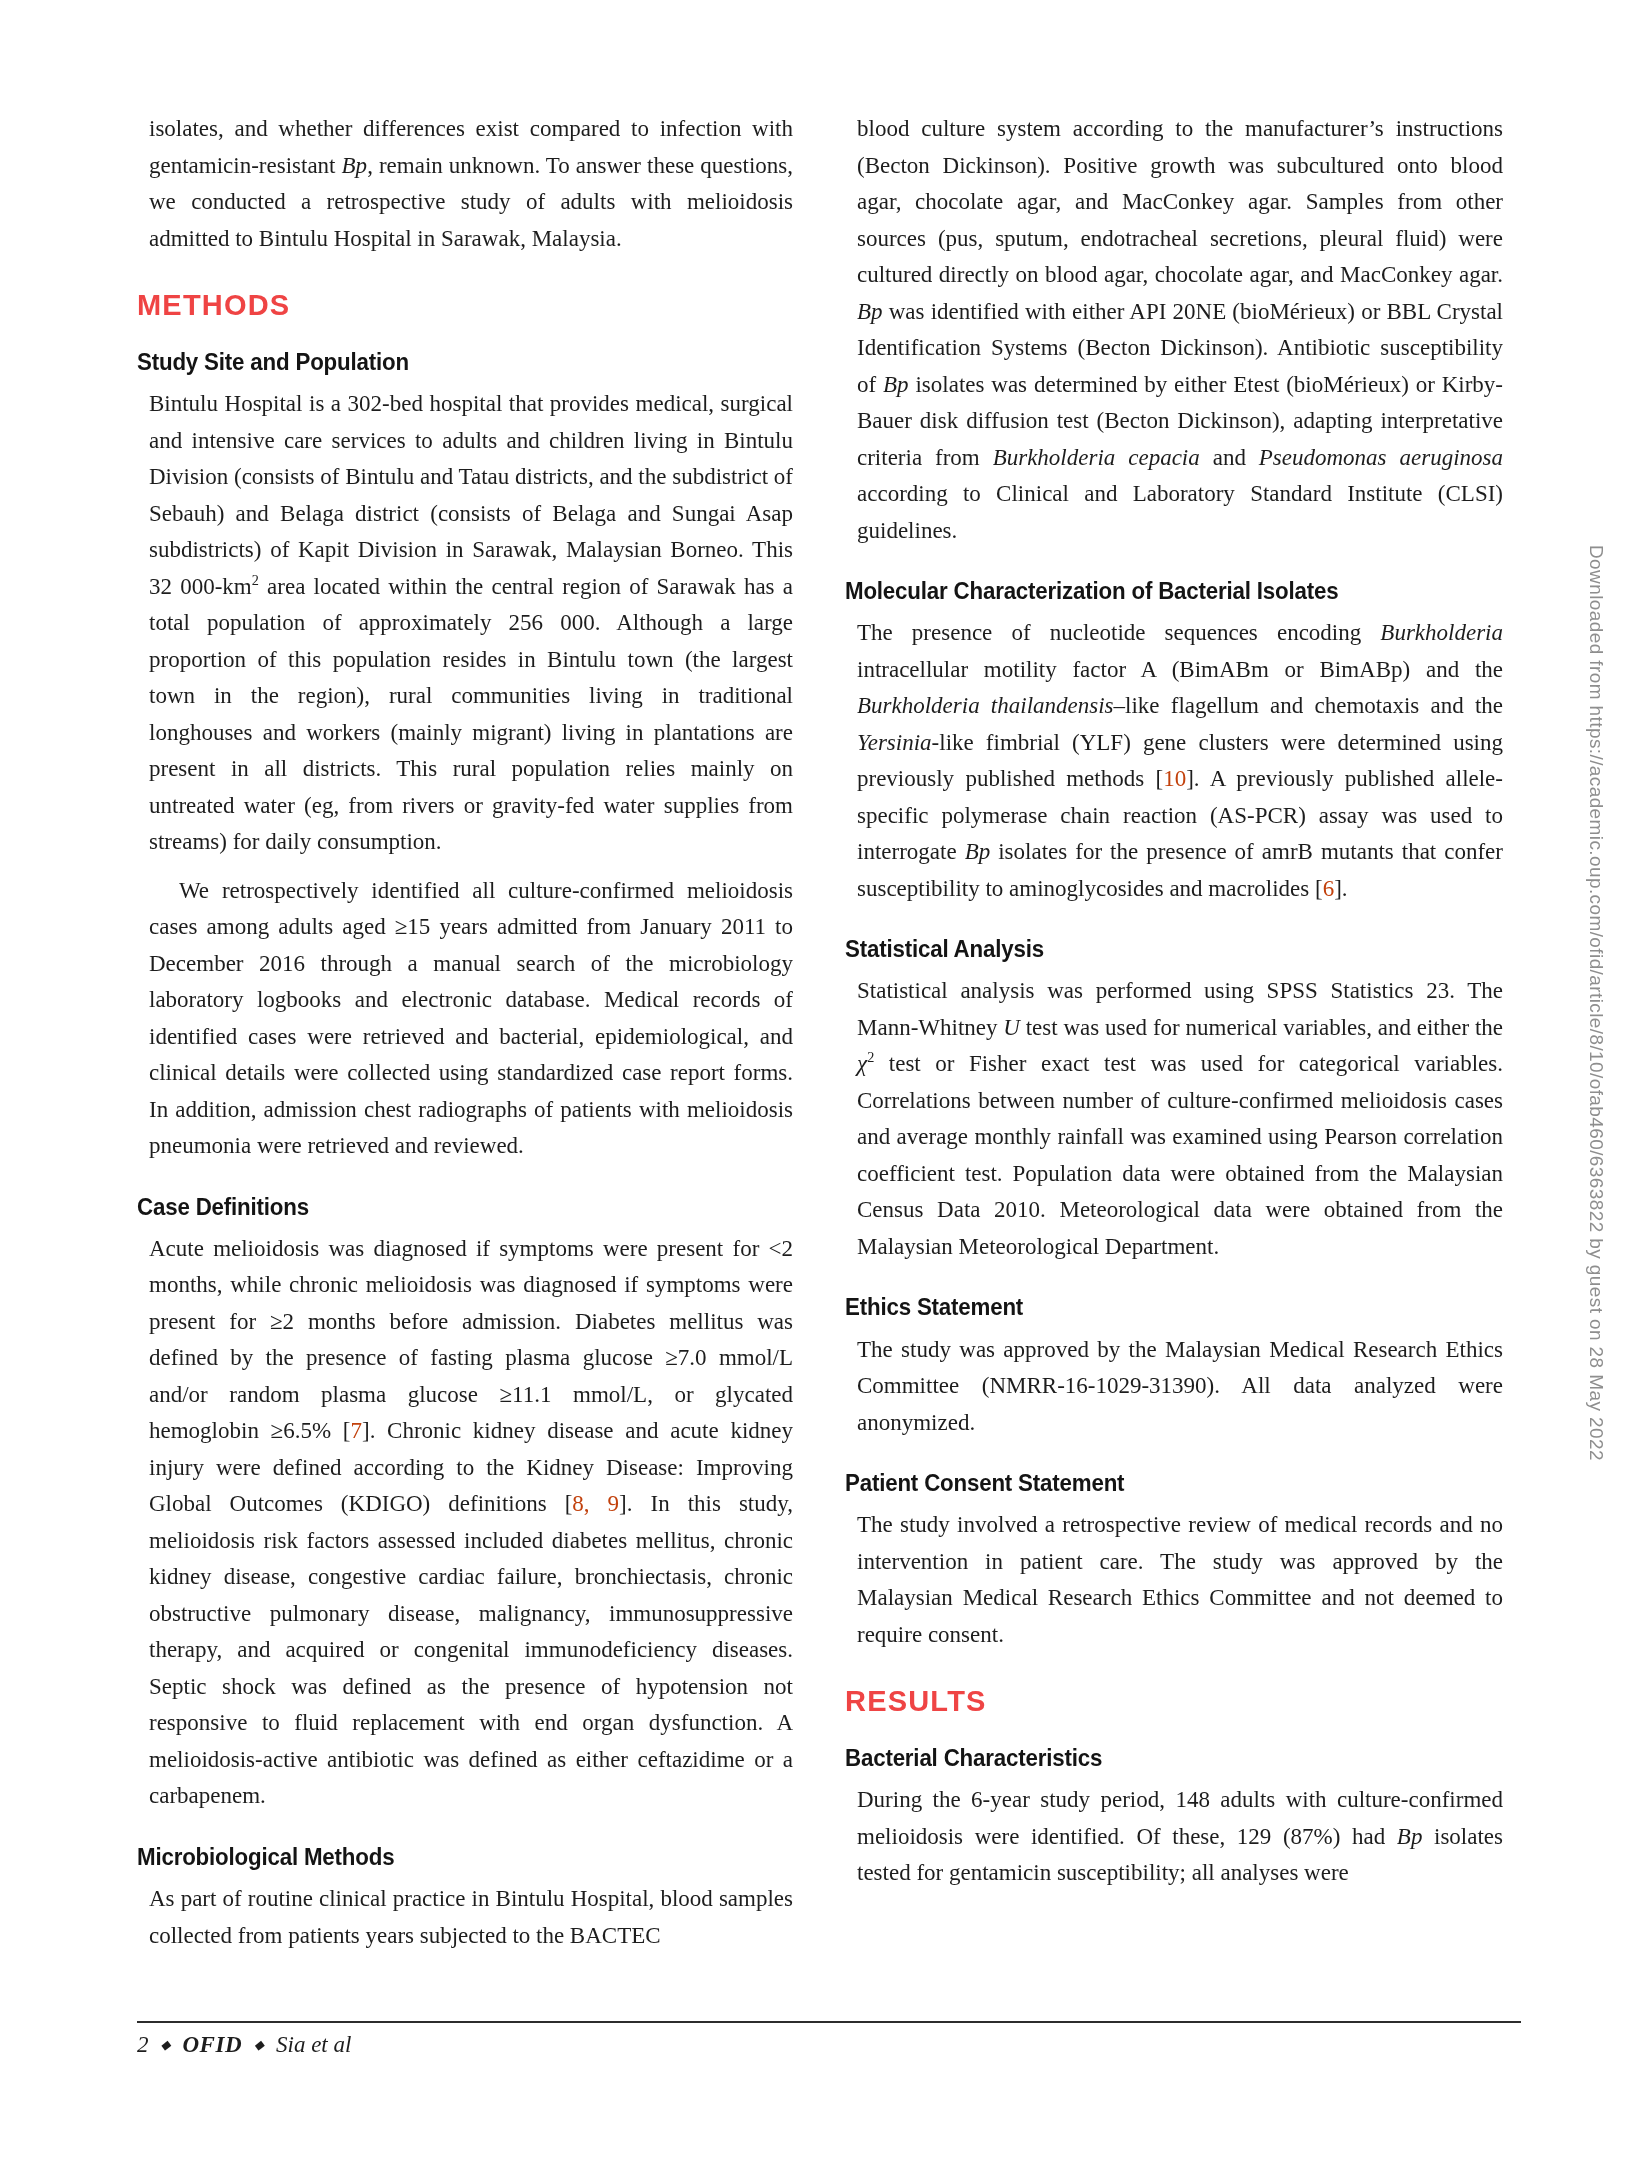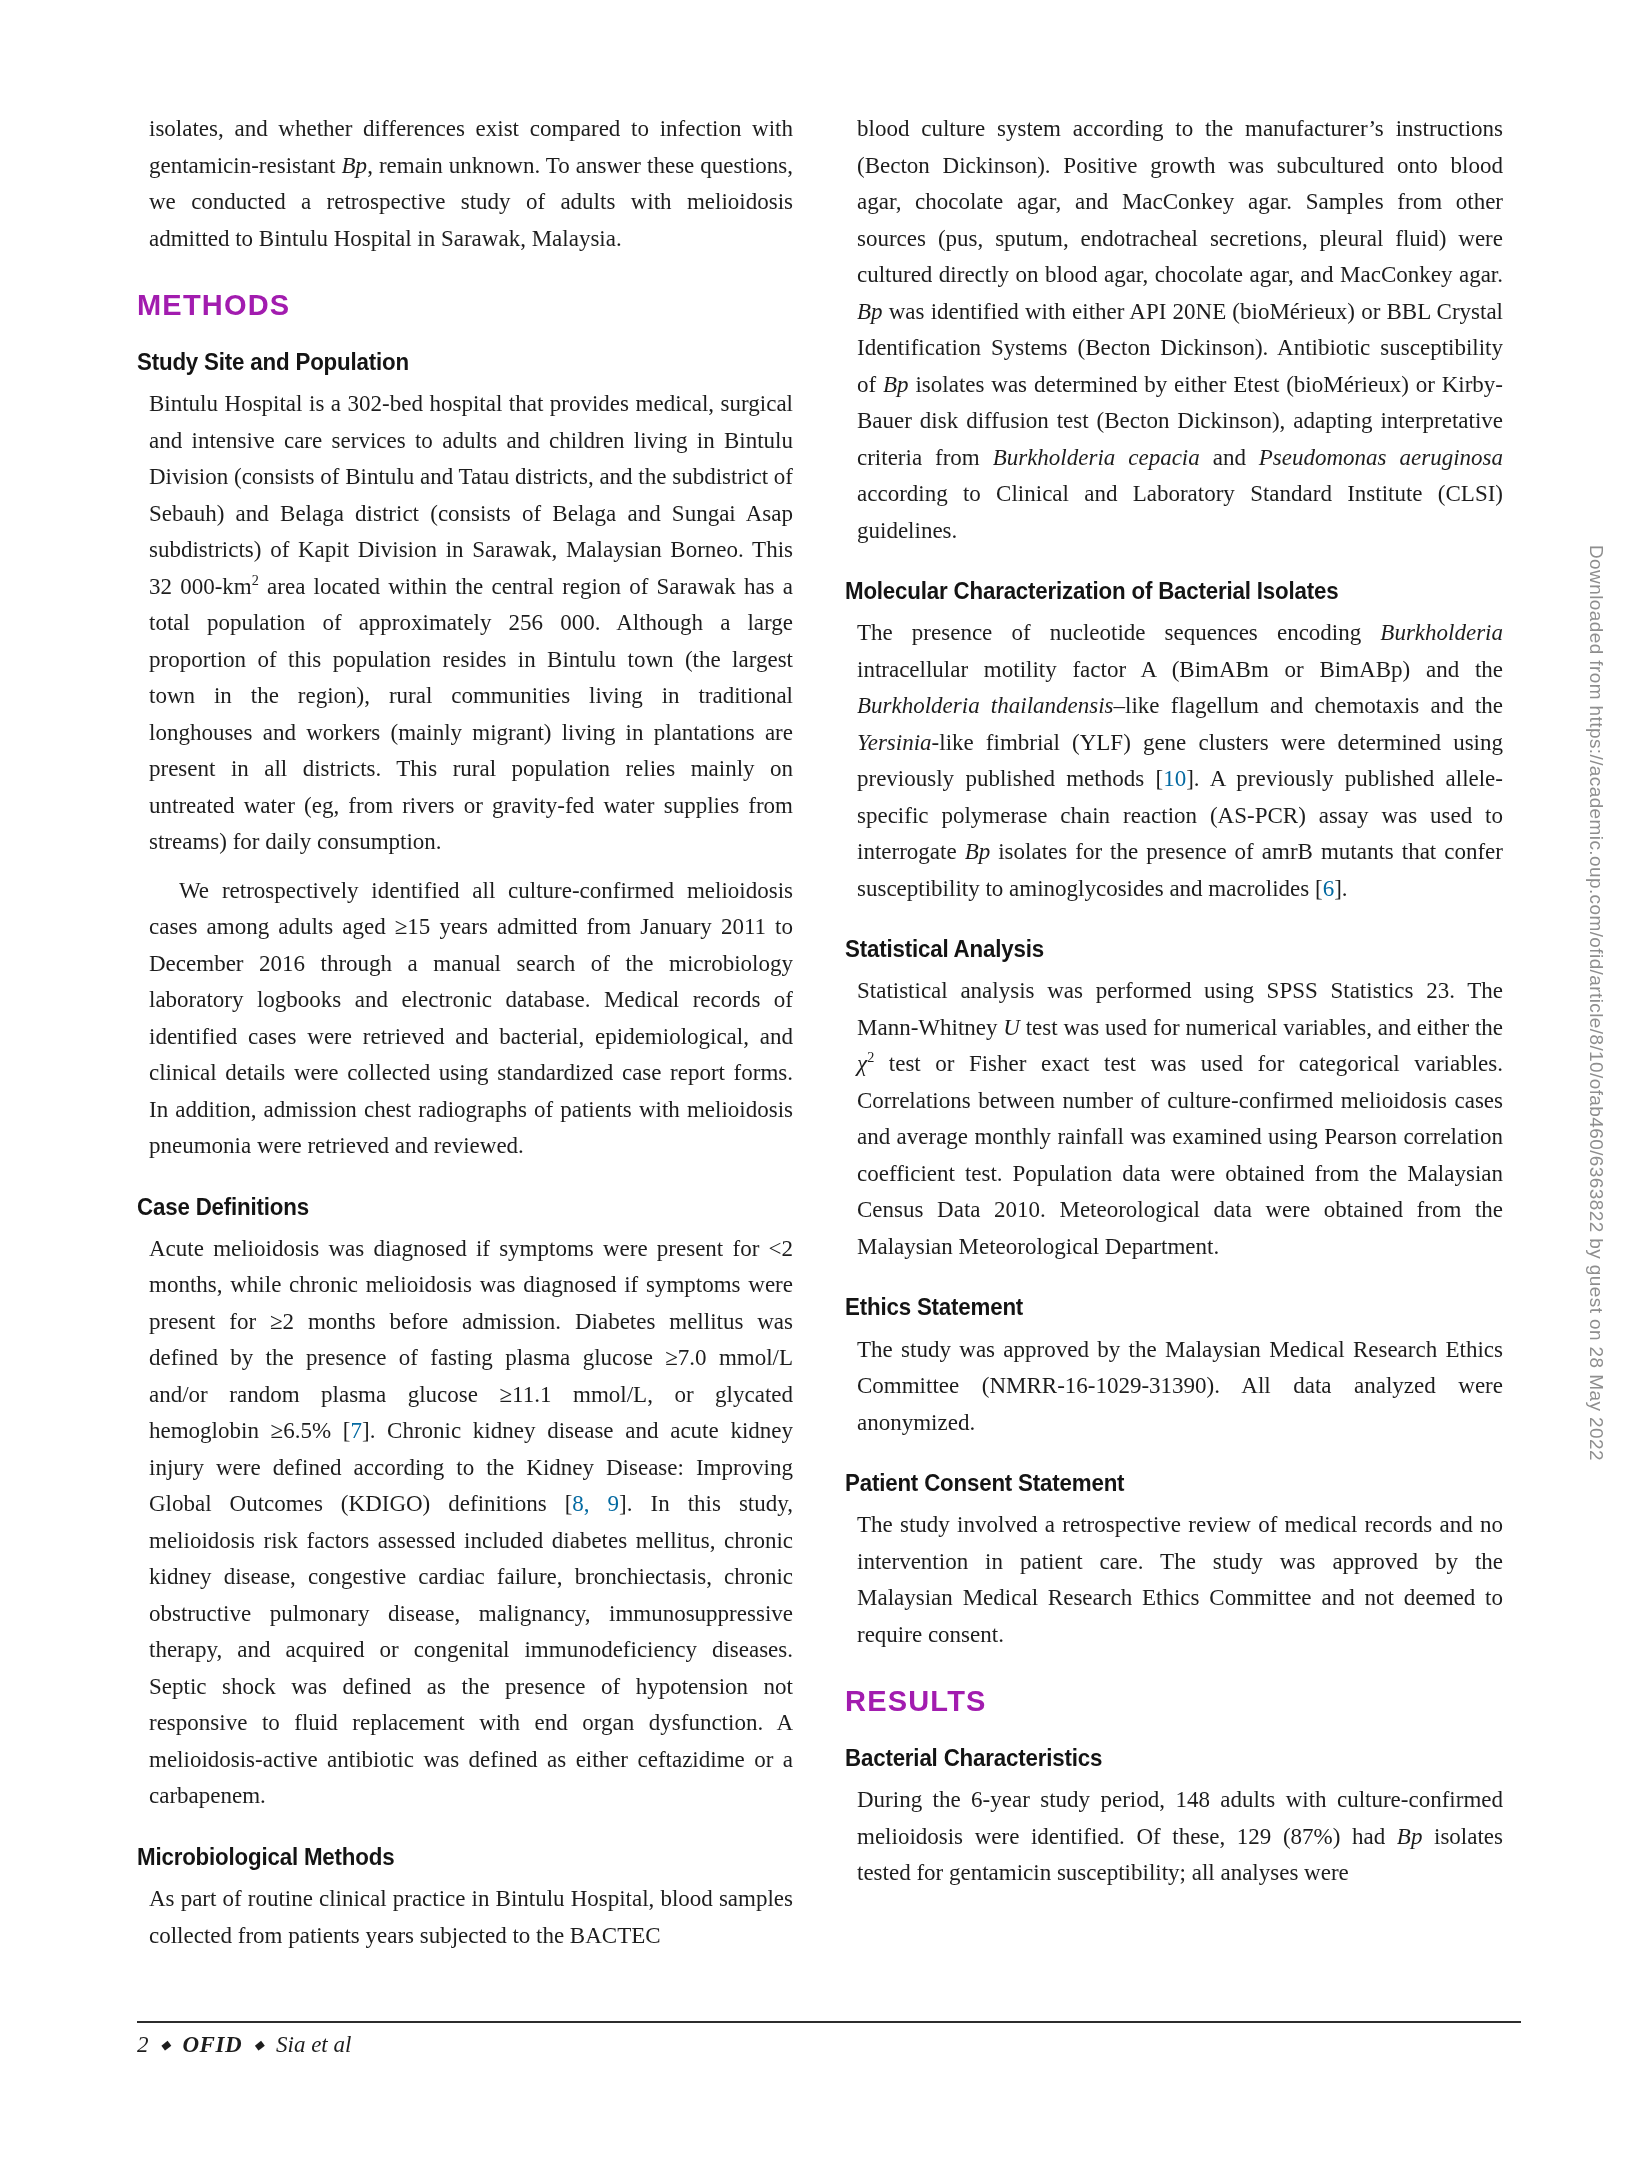--- a/index.html
+++ b/index.html
@@ -24,36 +24,36 @@
   }
   p.indent { text-indent: 30px; }
 
   h1.sec {
     margin: 34px 0 25px 0;
     font-family: "Liberation Sans", sans-serif;
     font-weight: bold;
     font-size: 29px;
     line-height: 1;
     letter-spacing: 1.2px;
-    color: #a21caf;
+    color: #ef4444;
   }
   h2.sub {
     margin: 29px 0 10px 0;
     font-family: "Liberation Sans", sans-serif;
     font-weight: bold;
     font-size: 24px;
     line-height: 1.05;
     letter-spacing: -0.2px;
     color: #141414;
     transform: scaleX(0.93);
     transform-origin: 0 50%;
     white-space: nowrap;
   }
 
-  .ref { color: #0369a1; }
+  .ref { color: #c2410c; }
   i { font-style: italic; }
   sup { font-size: 0.62em; line-height: 0; vertical-align: super; }
 
   .footer-rule {
     position: absolute;
     left: 137px; top: 2021px;
     width: 1384px; height: 0;
     border-top: 2px solid #2c2c2c;
   }
   .footer {

